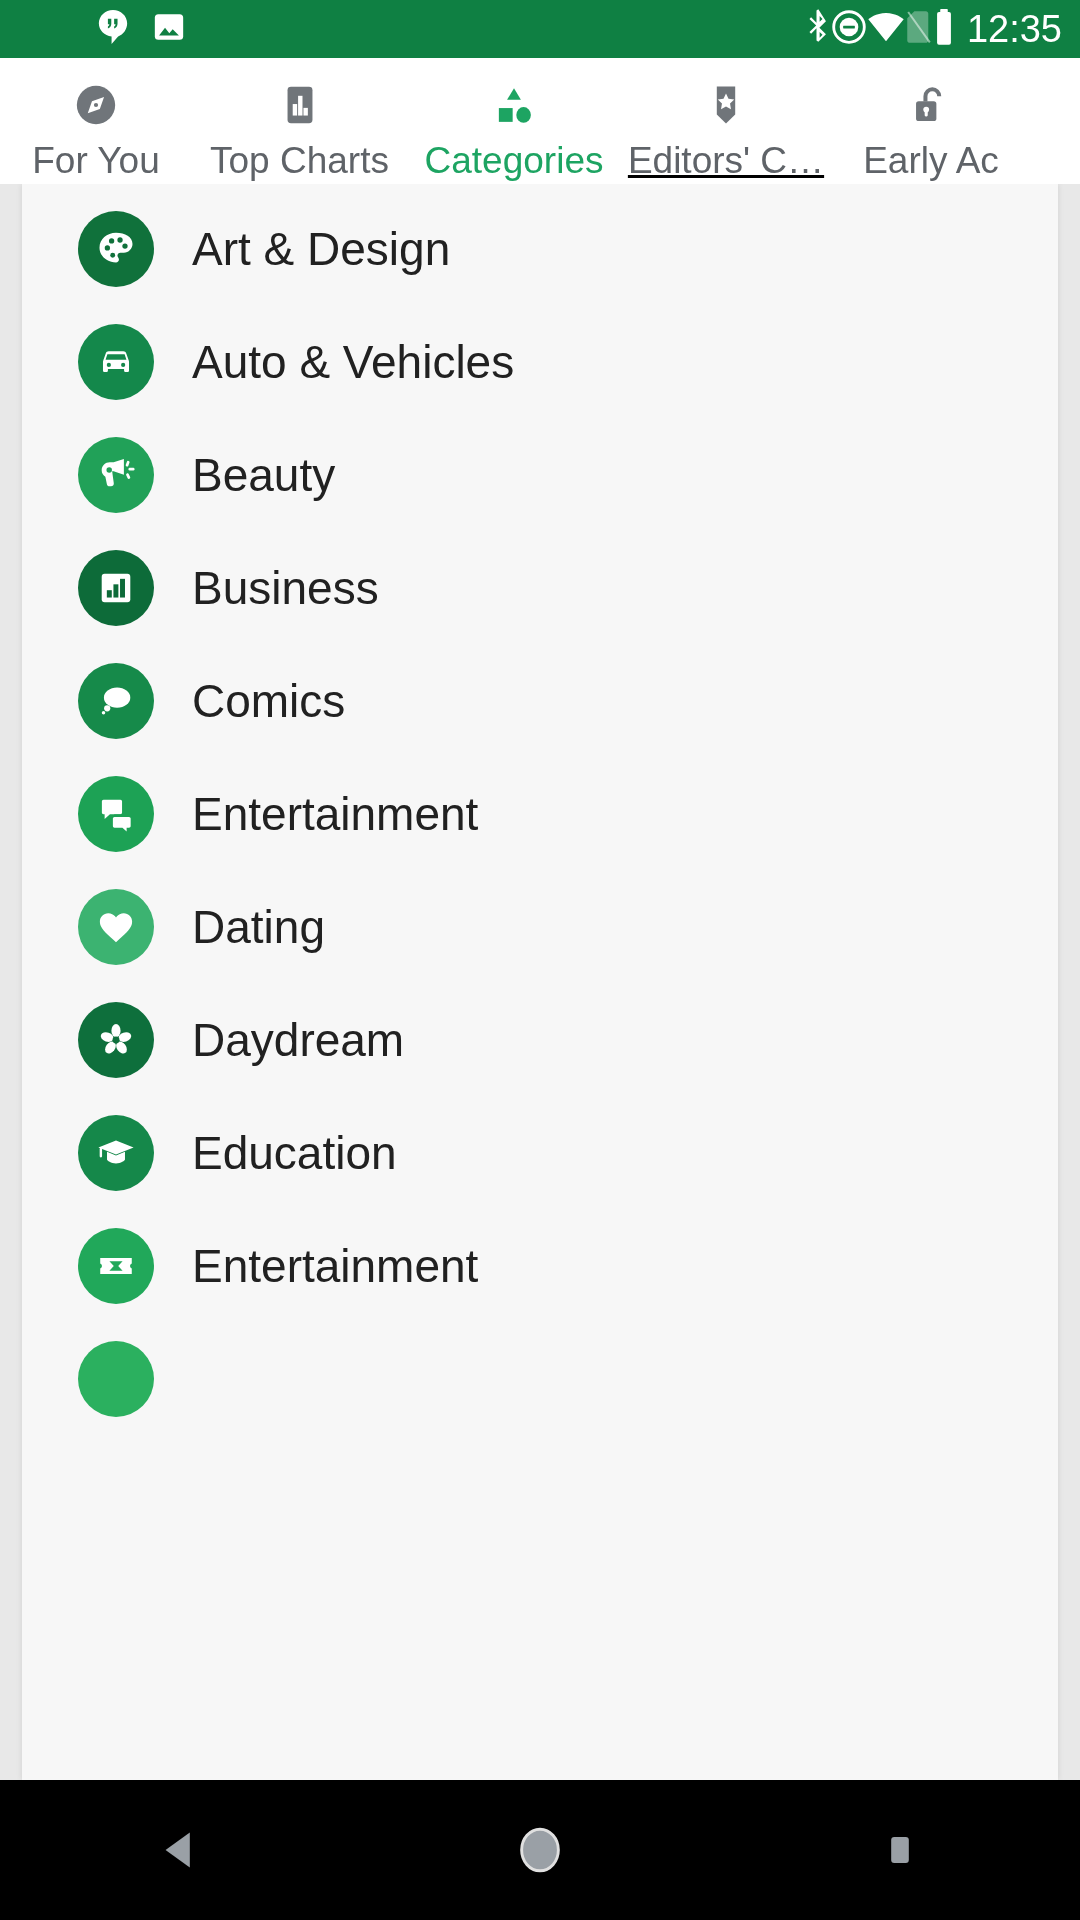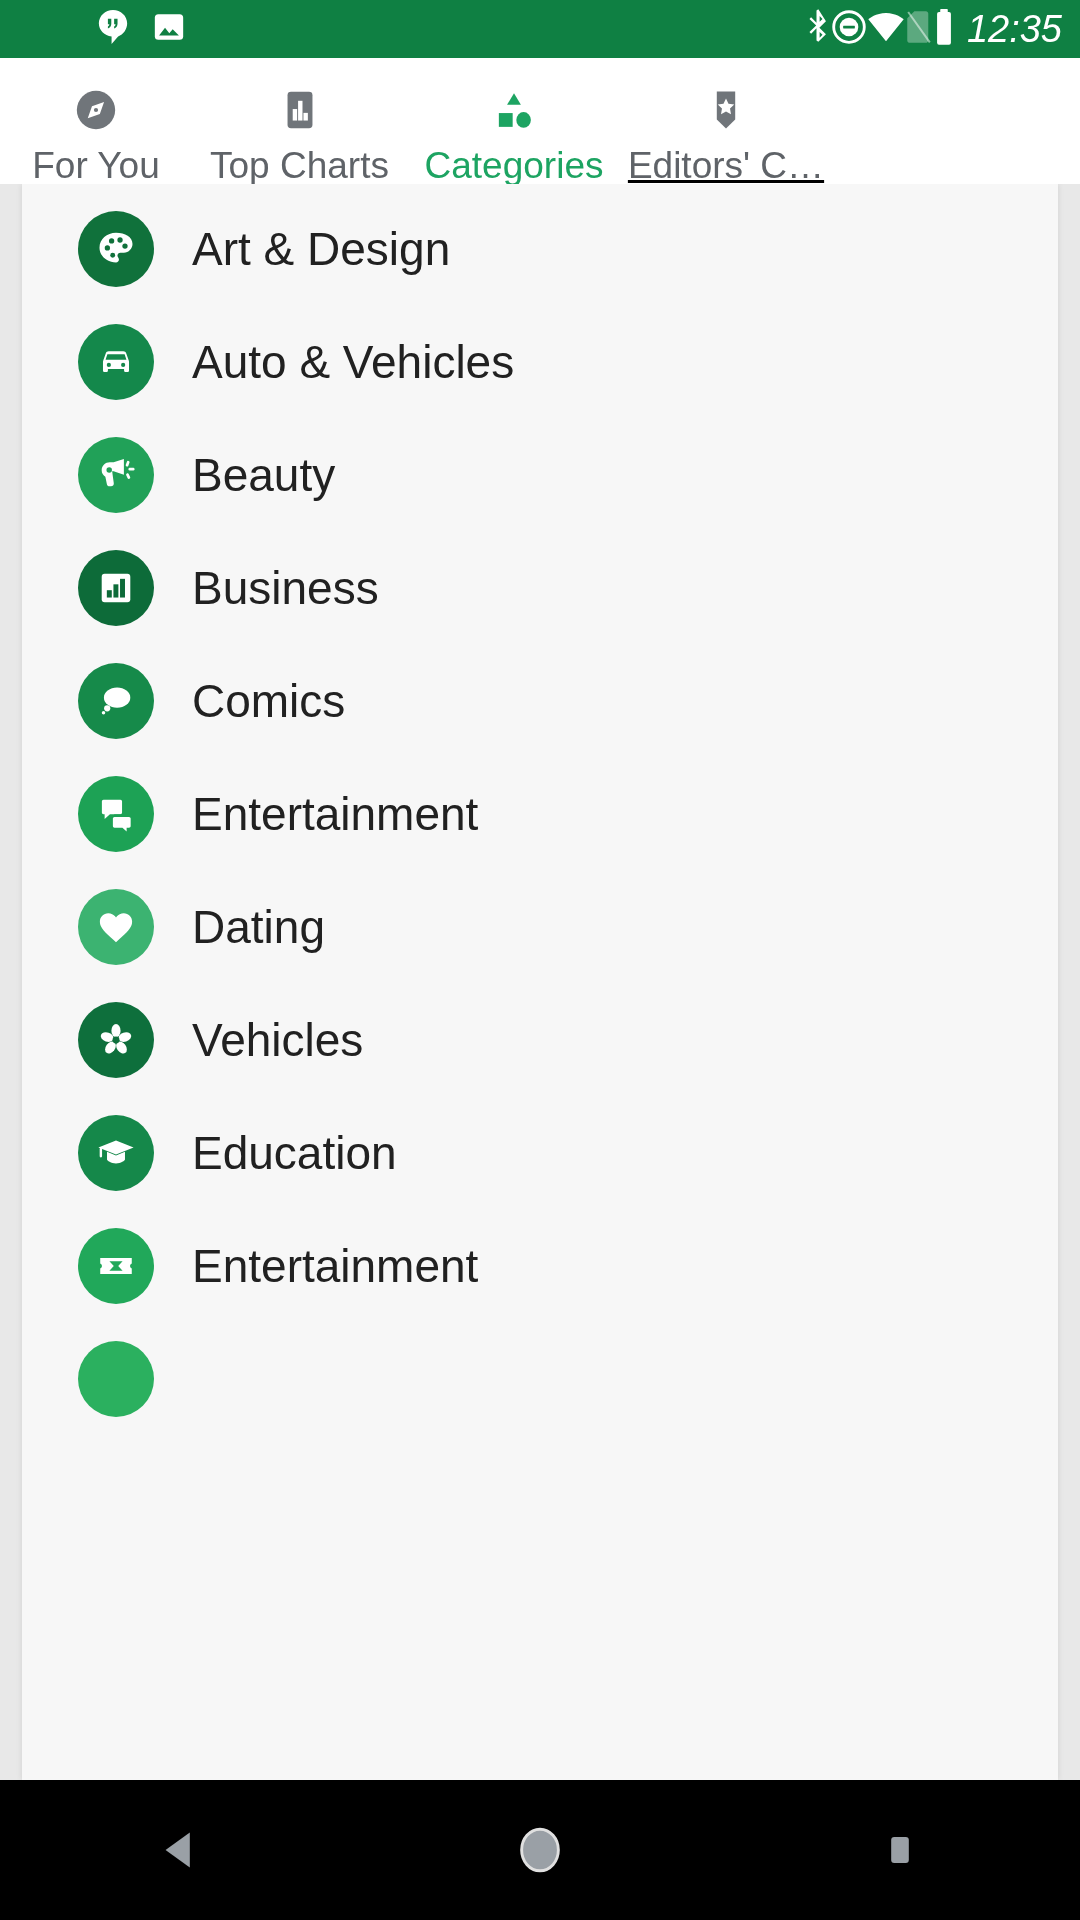--- a/index.html
+++ b/index.html
@@ -13,32 +13,32 @@
 
   
   .statusbar {
     height:58px; width:100%;
     background:#0f8043;
     display:flex; align-items:center;
     padding:0 18px;
     position:relative;
   }
   .sb-left { display:flex; align-items:center; gap:22px; margin-left:78px; }
-  .sb-right { display:flex; align-items:center; gap:0; margin-left:auto;font-style:italic; }
+  .sb-right { display:flex; align-items:center; gap:0; margin-left:auto; }
   .sb-time {
     color:#ffffff; font-size:38px; font-weight:400;
     letter-spacing:0px; margin-left:12px; line-height:1;
   }
   .sb-icon { display:block; }
 
   
   .tabbar {
     height:126px; width:100%;
     background:#ffffff;
-    display:flex; align-items:flex-end;
+    display:flex; align-items:center;
     position:relative;
     overflow:hidden;
   }
   .tab {
     display:flex; flex-direction:column;
     align-items:center; justify-content:flex-start;
     padding-top:18px;
     flex:0 0 auto;
     position:relative;
   }
@@ -192,20 +192,31 @@
   <div class="tab tab-editors">
     <span class="tab-icon">
       <svg width="46" height="46" viewBox="0 0 24 24">
         <path fill="#70757a" d="M7.2 2.4h9.6v14.5L12 21.6l-4.8-4.7V2.4z"></path>
         <path fill="#ffffff" d="M12 6l1.3 2.7 3 .4-2.2 2.1.5 3-2.6-1.4-2.6 1.4.5-3-2.2-2.1 3-.4z"></path>
       </svg>
     </span>
     <span class="tab-label">Editors' C…</span>
   </div>
 
+  <div class="tab tab-early">
+    <span class="tab-icon">
+      <svg width="46" height="46" viewBox="0 0 24 24">
+        <path fill="none" stroke="#70757a" stroke-width="2.1" d="M9.1 10.2V7.4a3.6 3.6 0 017.2 0"></path>
+        <rect x="4.2" y="10" width="10.6" height="10.4" rx="1.4" fill="#70757a"></rect>
+        <circle cx="9.5" cy="14.4" r="1.5" fill="#fff"></circle>
+        <rect x="8.7" y="14.8" width="1.6" height="3.2" fill="#fff" rx="0.6"></rect>
+      </svg>
+    </span>
+    <span class="tab-label">Early Ac</span>
+  </div>
 </div>
 
 <div class="content">
   <div class="card">
     <div class="list">
 
       <div class="row">
         <span class="row-icon" style="background:#10713b">
           <svg width="44" height="44" viewBox="0 0 24 24">
             <path fill="#fff" d="M12 3.2C7 3.2 3 6.8 3 11.3c0 4.4 4 8 9 8 .9 0 1.6-.7 1.6-1.6 0-.4-.2-.8-.4-1.1-.3-.3-.4-.6-.4-1 0-.9.7-1.6 1.6-1.6h1.9c2.6 0 4.7-2.1 4.7-4.7 0-3.9-4-6.1-9-6.1z"></path>
@@ -294,21 +305,21 @@
             <g fill="#fff">
               <ellipse cx="12" cy="6.9" rx="2.5" ry="3.6"></ellipse>
               <ellipse cx="16.8" cy="10.4" rx="2.5" ry="3.6" transform="rotate(72 16.8 10.4)"></ellipse>
               <ellipse cx="15.0" cy="16.1" rx="2.5" ry="3.6" transform="rotate(144 15.0 16.1)"></ellipse>
               <ellipse cx="9.0" cy="16.1" rx="2.5" ry="3.6" transform="rotate(216 9.0 16.1)"></ellipse>
               <ellipse cx="7.2" cy="10.4" rx="2.5" ry="3.6" transform="rotate(288 7.2 10.4)"></ellipse>
             </g>
             <circle cx="12" cy="12" r="1.9" fill="#0e6f3c"></circle>
           </svg>
         </span>
-        <span class="row-label">Vehicles</span>
+        <span class="row-label">Daydream</span>
       </div>
 
       <div class="row">
         <span class="row-icon" style="background:#15884a">
           <svg width="44" height="44" viewBox="0 0 24 24">
             <path fill="#fff" d="M12 5.2L21.6 9 12 12.8 2.4 9 12 5.2z"></path>
             <path fill="#fff" d="M7.1 11.3v4.3c0 .6 2.2 2.1 4.9 2.1s4.9-1.5 4.9-2.1v-4.3L12 13.3l-4.9-2z"></path>
             <rect x="3.1" y="9.2" width="1.3" height="5.2" fill="#fff" rx="0.6"></rect>
           </svg>
         </span>

